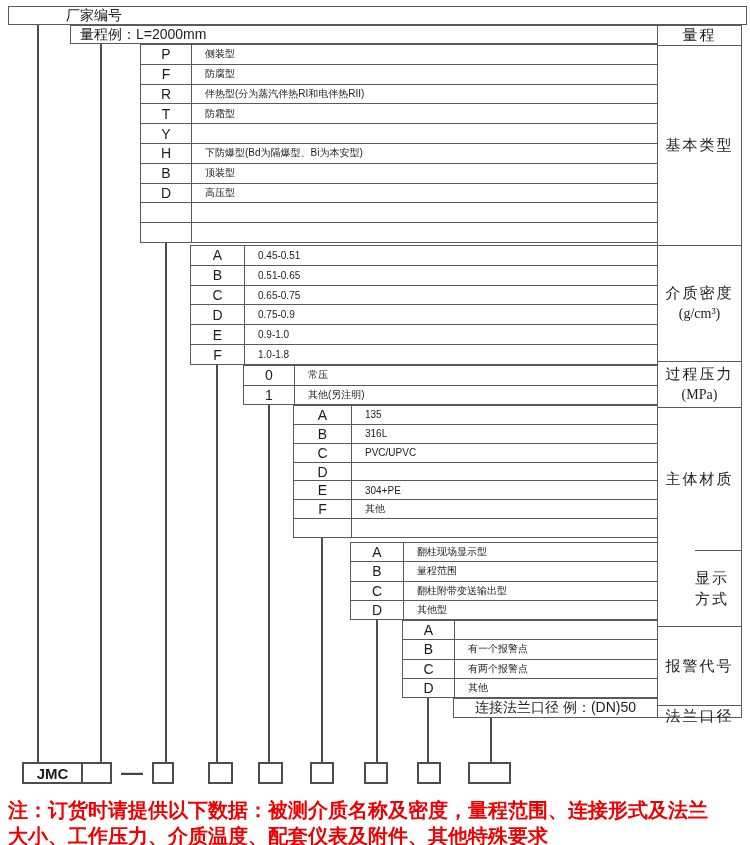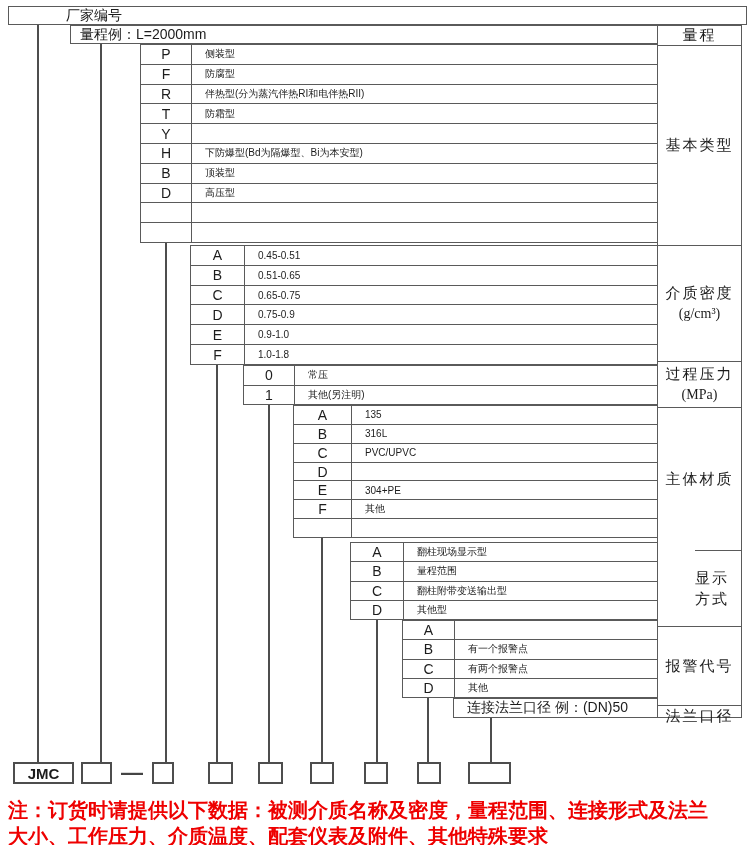--- a/index.html
+++ b/index.html
@@ -20,21 +20,21 @@
   .sidecol{border:1px solid #5a5a5a;display:flex;flex-direction:column;background:#fff;}
   .sidecell{border-top:1px solid #5a5a5a;display:flex;flex-direction:column;align-items:center;justify-content:center;
     font-family:Liberation Serif, serif;font-size:15px;letter-spacing:2px;line-height:1.4;}
   .sidecell:first-child{border-top:none;}
   .sidecell .sub{letter-spacing:0;font-size:14px;}
   .vline{position:absolute;width:2px;background:#4d4d4d;}
   .codebox{position:absolute;box-sizing:border-box;border:2px solid #4d4d4d;background:#fff;
     display:flex;align-items:center;justify-content:center;font-weight:bold;font-size:15px;}
   .dash{position:absolute;display:flex;align-items:center;justify-content:center;
     font-size:22px;color:#444;font-weight:bold;}
-  .flangerow{display:flex;align-items:center;padding-left:13px;font-size:14px;white-space:nowrap;}
+  .flangerow{display:flex;align-items:center;padding-left:21px;font-size:14px;white-space:nowrap;}
   .note{position:absolute;left:8px;top:797px;width:738px;font-size:20px;font-weight:bold;line-height:1.32;}
 </style>
 </head>
 <body>
 
 <div class="canvas">
 
   <div class="abs box toprow" style="left:8px;top:6px;width:739px;height:19px;">
     <span class="pad">厂家编号</span>
   </div>
@@ -226,21 +226,21 @@
       <div class="vline" style="left: 165px; top: 243px; height: 519px; background: rgb(77, 77, 77);"></div>
       <div class="vline" style="left: 216px; top: 365px; height: 397px; background: rgb(77, 77, 77);"></div>
       <div class="vline" style="left: 268px; top: 405px; height: 357px; background: rgb(77, 77, 77);"></div>
       <div class="vline" style="left: 321px; top: 538px; height: 224px; background: rgb(77, 77, 77);"></div>
       <div class="vline" style="left: 376px; top: 620px; height: 142px; background: rgb(77, 77, 77);"></div>
       <div class="vline" style="left: 427px; top: 698px; height: 64px; background: rgb(77, 77, 77);"></div>
       <div class="vline" style="left: 490px; top: 718px; height: 44px; background: rgb(77, 77, 77);"></div>
     </div>
 
   <div id="code-boxes">
-      <div class="codebox" style="left: 13px; top: 762px; width: 61px; height: 22px;">JMC</div>
+      <div class="codebox" style="left: 22px; top: 762px; width: 61px; height: 22px;">JMC</div>
       <div class="codebox" style="left: 81px; top: 762px; width: 31px; height: 22px;"></div>
       <div class="codebox" style="left: 152px; top: 762px; width: 22px; height: 22px;"></div>
       <div class="codebox" style="left: 208px; top: 762px; width: 25px; height: 22px;"></div>
       <div class="codebox" style="left: 258px; top: 762px; width: 25px; height: 22px;"></div>
       <div class="codebox" style="left: 310px; top: 762px; width: 24px; height: 22px;"></div>
       <div class="codebox" style="left: 364px; top: 762px; width: 24px; height: 22px;"></div>
       <div class="codebox" style="left: 417px; top: 762px; width: 24px; height: 22px;"></div>
       <div class="codebox" style="left: 468px; top: 762px; width: 43px; height: 22px;"></div>
       <div class="dash" style="left: 114px; top: 762px; width: 36px; height: 22px;">—</div>
     </div>

